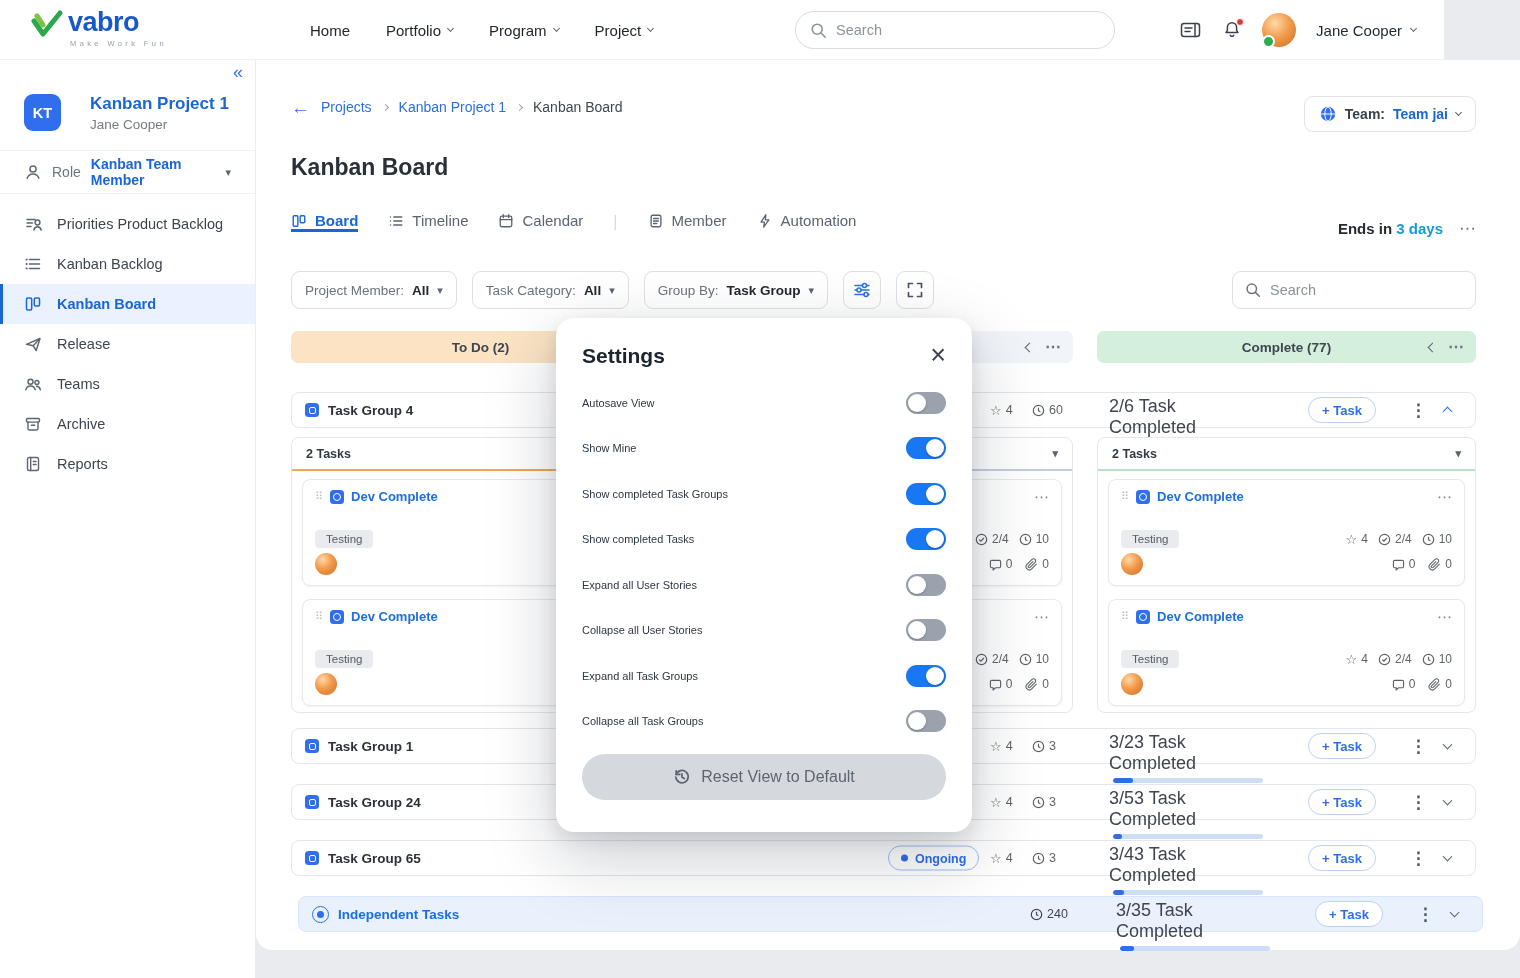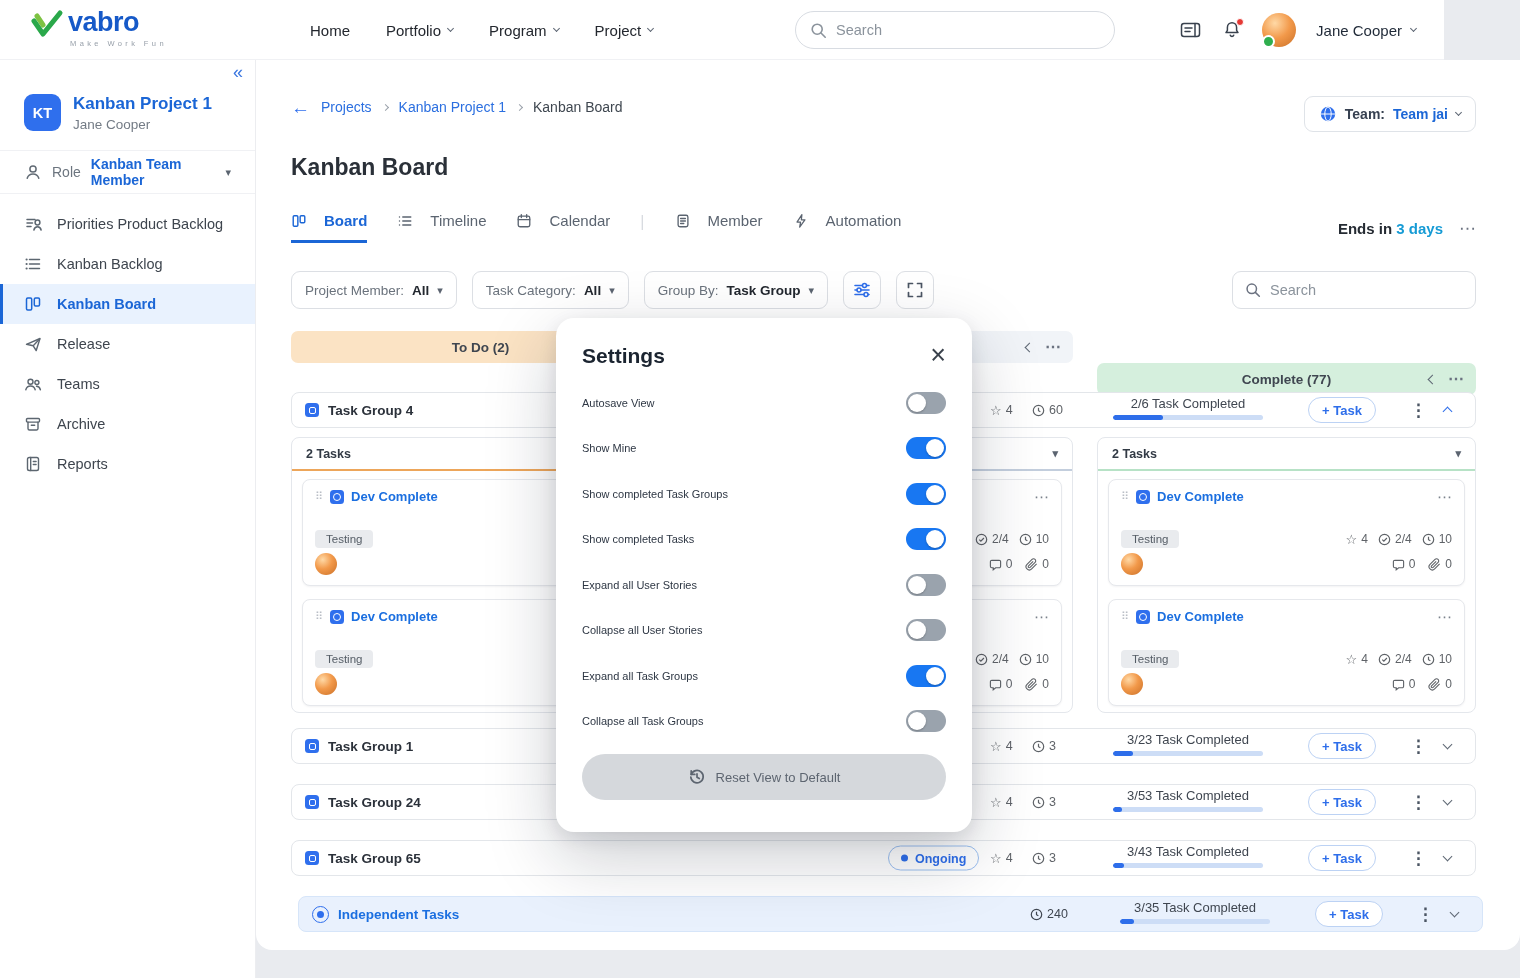--- a/index.html
+++ b/index.html
@@ -43,21 +43,21 @@
   .nav-ic { position:relative; display:flex; }
   .ndot { position:absolute; top:-2px; right:-2px; width:8px; height:8px; background:#e53935; border-radius:50%; border:1.5px solid #fff; }
   .nav-avatar { width:34px; height:34px; border-radius:50%; position:relative; flex:none;
     background:radial-gradient(circle at 38% 30%, #ffd9a6 0%, #f2994a 48%, #c96f27 100%); }
   .nav-avatar::after { content:""; position:absolute; left:0; bottom:-1px; width:9px; height:9px; background:#2fae4e; border-radius:50%; border:2px solid #fff; }
   .nav-user { display:flex; align-items:center; gap:9px; font-size:15px; color:#1f2937; font-weight:500; cursor:pointer; }
 
   
   .sidebar { position:absolute; left:0; top:60px; width:256px; height:918px; background:#fff; border-right:1px solid #ecedf0; z-index:10; }
   .sb-collapse { position:absolute; top:2px; right:12px; color:#3b77e0; font-size:18px; cursor:pointer; }
-  .sb-head { padding:34px 20px 18px 24px; display:flex; gap:12px; }
+  .sb-head { padding:34px 20px 18px 24px; display:flex; gap:29px; }
   .kt { width:37px; height:37px; background:#2f6fed; border-radius:9px; color:#fff; font-weight:700; font-size:14.5px; display:flex; align-items:center; justify-content:center; flex:none; }
   .sb-title { color:#1b66d6; font-weight:700; font-size:17px; line-height:1.2; }
   .sb-owner { color:#737b85; font-size:13.5px; margin-top:3px; }
   .sb-role { height:44px; border-top:1px solid #f0f1f4; border-bottom:1px solid #f0f1f4; display:flex; align-items:center; gap:10px; padding:0 24px; font-size:14px; }
   .sb-role .rl { color:#6c757f; }
   .sb-role .rv { color:#1b66d6; font-weight:600; }
   .sb-menu { padding-top:10px; }
   .sb-item { height:40px; display:flex; align-items:center; gap:15px; padding:0 24px; font-size:14.5px; color:#3e454e; position:relative; cursor:pointer; }
   .sb-item svg { stroke:#5c6670; }
   .sb-item.active { background:#e9f2fe; color:#1b66d6; font-weight:600; }
@@ -72,55 +72,55 @@
   .crumb-cur { color:#3f4750; }
   .crumb-sep { width:5px; height:5px; border-right:1.5px solid #9aa1aa; border-bottom:1.5px solid #9aa1aa; transform:rotate(-45deg); }
 
   .team-pill { position:absolute; right:44px; top:36px; height:36px; border:1px solid #dfe3e8; border-radius:9px; display:flex; align-items:center; gap:8px; padding:0 14px; font-size:14px; background:#fff; cursor:pointer; }
   .team-pill .tl { color:#374151; font-weight:600; }
   .team-pill .tv { color:#1b66d6; font-weight:600; }
 
   .page-title { position:absolute; left:35px; top:94px; font-size:23px; font-weight:700; color:#2a3038; }
 
   .tabs { position:absolute; left:35px; top:152px; display:flex; align-items:flex-start; gap:30px; font-size:15px; color:#5b6470; }
-  .tab { display:flex; align-items:center; gap:17px; padding-bottom:11px; cursor:pointer; }
+  .tab { display:flex; align-items:center; gap:8px; cursor:pointer; }
   .tab.active { color:#1b66d6; font-weight:600; border-bottom:3px solid #1b66d6; }
   .tab-div { color:#d8dbe0; font-size:16px; margin-top:1px; }
 
   .deadline { position:absolute; right:44px; top:160px; display:flex; align-items:center; gap:16px; font-size:15px; }
   .deadline .d1 { color:#252b33; font-weight:600; }
   .deadline .d2 { color:#169bd5; font-weight:600; }
   .deadline .dm { color:#6b7280; font-size:17px; cursor:pointer; line-height:1; }
 
   .filters { position:absolute; left:35px; top:211px; display:flex; gap:15px; height:38px;text-align:center; }
   .fbtn { border:1px solid #dcdfe4; border-radius:9px; background:#fff; display:flex; align-items:center; gap:8px; padding:0 13px; font-size:13.5px; color:#6a727c; cursor:pointer; }
   .fval { color:#23282f; font-weight:600; }
   .icon-btn { width:38px; height:38px; border:1px solid #dcdfe4; border-radius:9px; background:#fff; display:flex; align-items:center; justify-content:center; cursor:pointer; }
   .board-search { position:absolute; right:44px; top:211px; width:244px; height:38px; border:1px solid #dcdfe4; border-radius:9px; display:flex; align-items:center; gap:9px; padding:0 12px; background:#fff; }
 
   
   .colhead { position:absolute; top:271px; width:379px; height:32px; border-radius:7px; display:flex; align-items:center; justify-content:center; font-size:13.5px; font-weight:600; color:#3f4650; }
   #ch-todo { left:35px; background:#fbe3c4; }
   #ch-mid  { left:438px; background:#f1f4f8; }
-  #ch-done { left:841px; background:#d5efdd;margin-top:32px; }
+  #ch-done { left:841px; background:#d5efdd; }
   .col-tools { position:absolute; right:12px; display:flex; align-items:center; gap:12px; color:#6b7280; }
   .col-tools .hd { font-size:16px; line-height:1; cursor:pointer; }
 
   
   .grow { position:absolute; left:35px; width:1185px; height:36px; background:#fff; border:1px solid #e3e6ea; border-radius:8px; display:flex; align-items:center; padding:0 13px; }
   .gname { display:flex; align-items:center; gap:9px; font-size:13.5px; font-weight:700; color:#2b313a; }
   .gname.blue { color:#1b6fe0; }
   .g-abs { position:absolute; top:50%; transform:translateY(-50%); display:flex; align-items:center; gap:4px; color:#5f6368; font-size:12.5px; }
   .g-star { left:698px; }
   .g-clock { left:740px; }
   .g-clock.ind { left:731px; }
   .g-badge { left:596px; border:1px solid #9cc0f0; color:#2e6eea; border-radius:13px; height:25px; padding:0 12px; font-size:12.5px; font-weight:600; gap:7px; background:#fff; }
   .g-badge i { width:7px; height:7px; border-radius:50%; background:#2e6eea; }
   .g-prog { position:absolute; left:817px; top:3px; width:158px; display:flex; flex-direction:column; align-items:center; gap:4px; transform:none; }
-  .g-ptext { font-size:13px; color:#3f4650; }
+  .g-ptext { font-size:18px; color:#3f4650; }
   .g-add { left:1016px; height:26px; border:1px solid #bcd2f4; color:#2e6eea; border-radius:14px; padding:0 13px; font-size:13px; font-weight:600; background:#fff; cursor:pointer; }
   .g-dots { left:1118px; color:#4b5563; font-size:17px; font-weight:700; cursor:pointer; }
   .g-chev { left:1152px; cursor:pointer; }
   #g-ind { background:#e9f1fd; border-color:#d6e5f9; }
   #tg4 { top:332px; } #g1 { top:668px; } #g24 { top:724px; } #g65 { top:780px; } #g-ind { top:836px;margin-left:7px; }
 
   
   .panel { position:absolute; top:377px; width:379px; height:276px; border:1px solid #e4e7ec; border-radius:8px; background:#fff; }
   #p-todo { left:35px; } #p-mid { left:438px; } #p-done { left:841px; }
   .panel-head { height:33px; display:flex; align-items:center; padding:0 14px; font-size:12.5px; font-weight:600; color:#323a45; border-bottom:2px solid; }
@@ -146,21 +146,21 @@
   .modal-head { display:flex; align-items:center; justify-content:space-between; }
   .modal-title { font-size:21px; font-weight:700; color:#1b2430; }
   .modal-close { font-size:27px; color:#3a424c; line-height:.8; cursor:pointer; }
   .opts { margin-top:12px; }
   .opt { height:45.5px; display:flex; align-items:center; justify-content:space-between; }
   .opt-label { font-size:11px; color:#2e3744; }
   .tgl { width:40px; height:22px; border-radius:11px; position:relative; cursor:pointer; flex:none; }
   .tgl.on { background:#1877f2; } .tgl.off { background:#9aa3ad; }
   .tgl::after { content:""; position:absolute; top:2px; width:18px; height:18px; border-radius:50%; background:#fff; box-shadow:0 1px 2px rgba(0,0,0,.25); }
   .tgl.on::after { right:2px; } .tgl.off::after { left:2px; }
-  .reset-btn { margin-top:10px; height:46px; border-radius:23px; background:#d5d8dc; display:flex; align-items:center; justify-content:center; gap:10px; color:#5d6570; font-size:13px; font-weight:500; cursor:pointer; }
+  .reset-btn { margin-top:10px; height:46px; border-radius:23px; background:#d5d8dc; display:flex; align-items:center; justify-content:center; gap:10px; color:#5d6570; font-size:16px; font-weight:500; cursor:pointer; }
 </style>
 </head>
 <body>
 
 <header class="nav">
   <div class="logo">
     <svg width="34" height="30" viewBox="0 0 34 30">
       <path d="M7 7 L13 16" stroke="#7dc242" stroke-width="5" stroke-linecap="round" fill="none"></path>
       <path d="M4 12 L13 25 L30 4" stroke="#2aa84a" stroke-width="5" stroke-linecap="round" stroke-linejoin="round" fill="none"></path>
     </svg>

